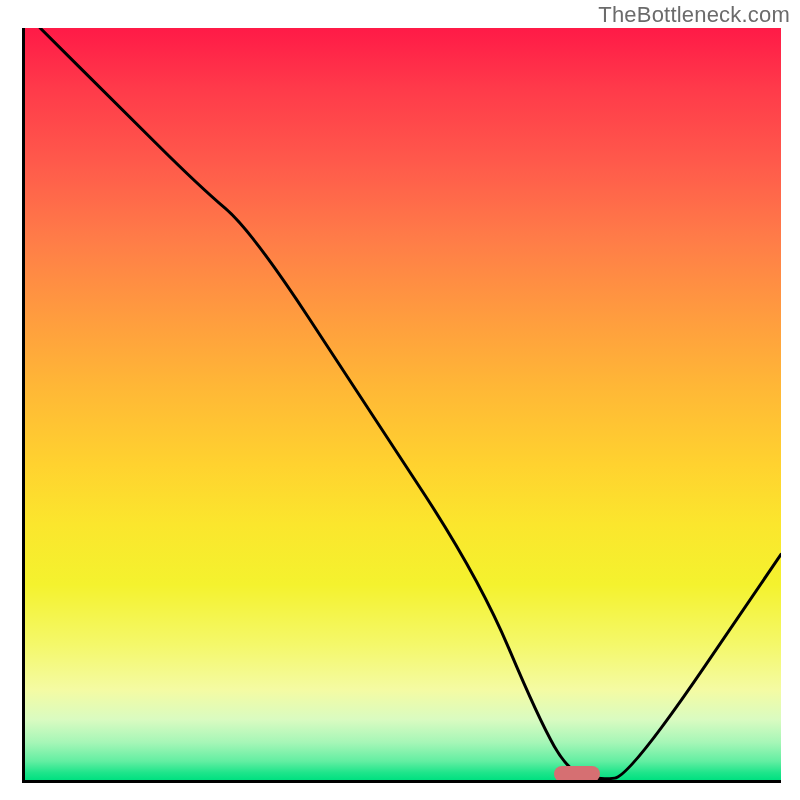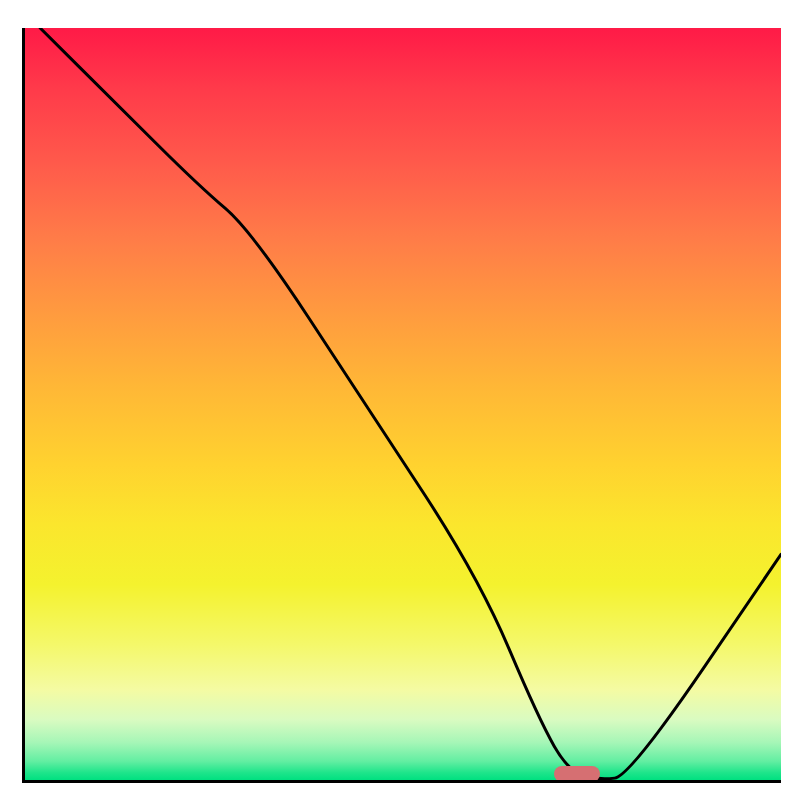--- a/index.html
+++ b/index.html
@@ -68,20 +68,21 @@
     position: absolute;
     z-index: 3;
     background: #d66f72;
     border-radius: 9px;
   }
 </style>
 </head>
 <body>
 
 <div class="container">
+  <div class="watermark">TheBottleneck.com</div>
 
   <div class="plot">
     <div class="gradient"></div>
 
     <svg class="curve" viewBox="0 0 756 752" preserveAspectRatio="none">
       <path d="M 15.120000000000001 0 Q 15.120000000000001 0 52.92 37.599999999999966 Q 90.72 75.19999999999993 132.3 116.55999999999995 Q 173.88 157.91999999999996 200.33999999999997 180.47999999999996 Q 226.79999999999998 203.03999999999996 283.5 289.52 Q 340.2 376 396.9 462.48 Q 453.59999999999997 548.96 483.84000000000003 620.4000000000001 Q 514.08 691.84 529.2 718.1600000000001 Q 544.3199999999999 744.48 559.44 748.24 Q 574.5600000000001 752 589.6800000000001 750.12 Q 604.8000000000001 748.24 680.4000000000001 637.3199999999999 T 756 526.4" fill="none" stroke="#000000" stroke-width="3" stroke-linecap="round" stroke-linejoin="round"></path>
     </svg>
 
     <div class="marker" style="left: 529.2px; width: 45.36px; top: 737.984px; height: 16px; background: rgb(214, 111, 114);"></div>
   </div>

